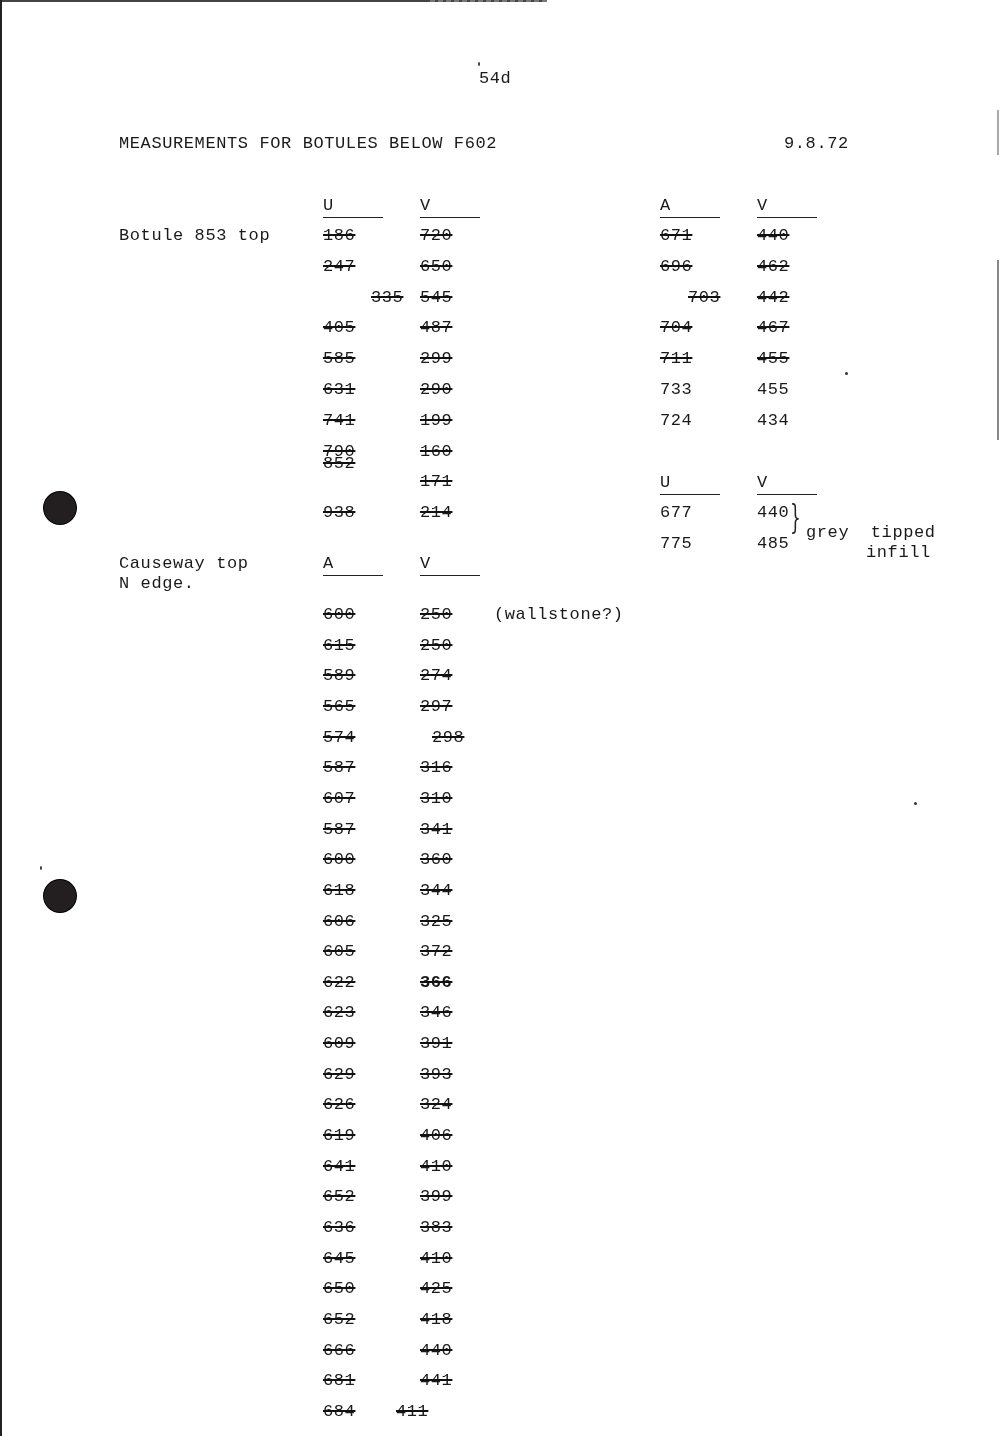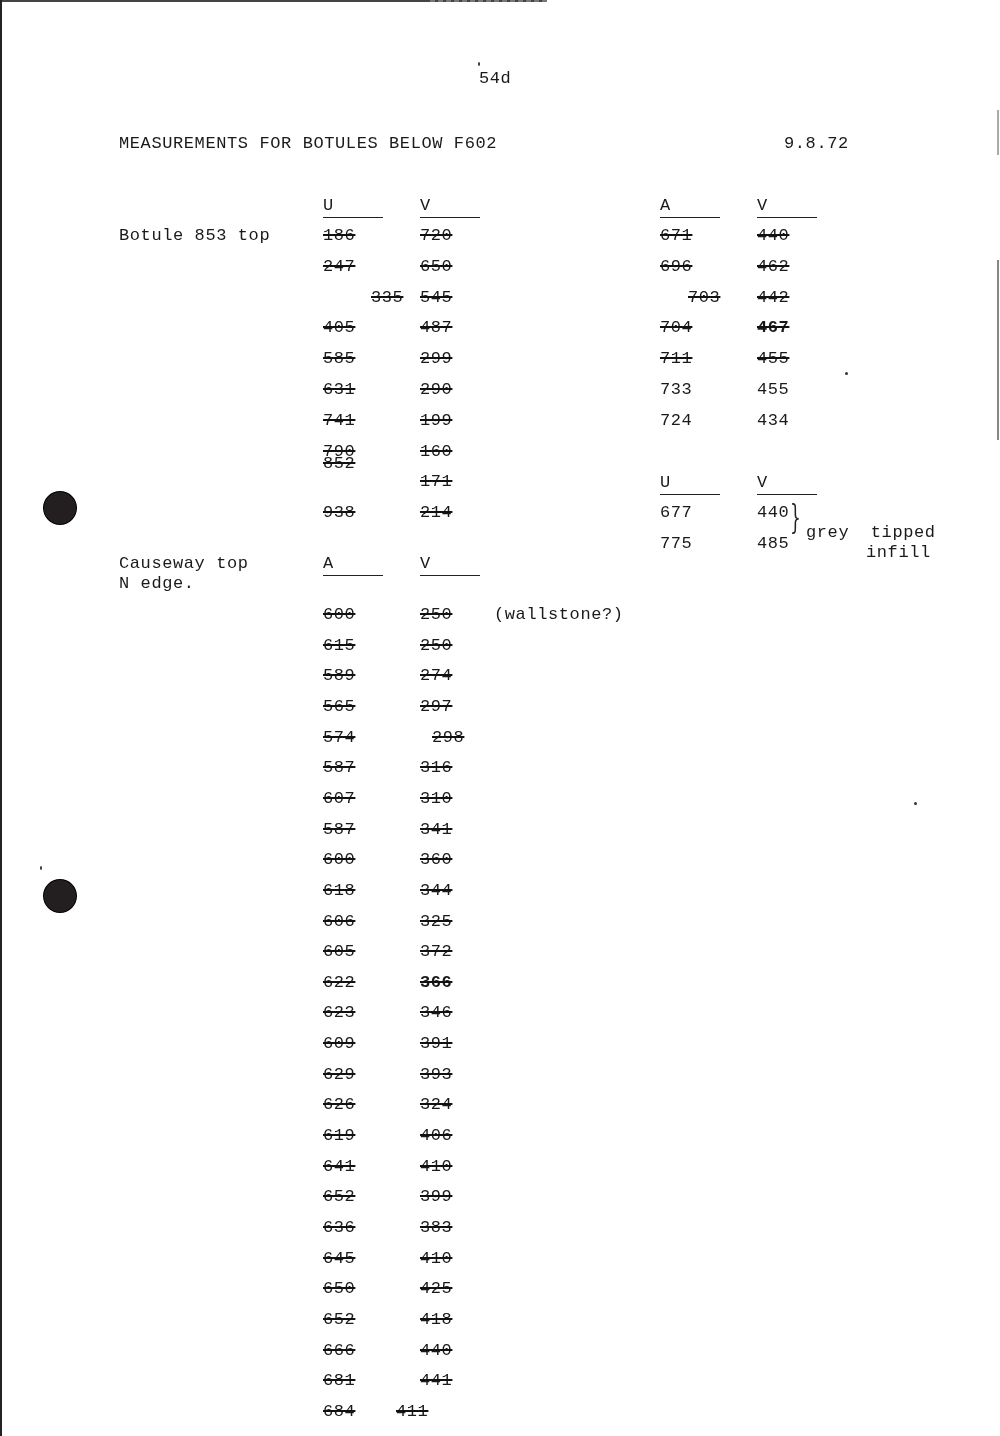--- a/index.html
+++ b/index.html
@@ -156,21 +156,21 @@
   <div class="hdr" style="left:660px; top:196px;">A</div>
   <div class="hdr" style="left:757px; top:196px;">V</div>
   <div class="col" id="botule-right-table">
       <div class="cell struck" style="left: 660px; top: 226px;">671</div>
       <div class="cell struck" style="left: 757px; top: 226px;">440</div>
       <div class="cell struck" style="left: 660px; top: 256.8px;">696</div>
       <div class="cell struck" style="left: 757px; top: 256.8px;">462</div>
       <div class="cell struck" style="left: 660px; top: 287.6px; margin-left: 28px;">703</div>
       <div class="cell struck" style="left: 757px; top: 287.6px;">442</div>
       <div class="cell struck" style="left: 660px; top: 318.4px;">704</div>
-      <div class="cell struck" style="left: 757px; top: 318.4px; font-weight: bold;">467</div>
+      <div class="cell struck" style="left: 757px; top: 318.4px;">467</div>
       <div class="cell struck" style="left: 660px; top: 349.2px;">711</div>
       <div class="cell struck" style="left: 757px; top: 349.2px;">455</div>
       <div class="cell" style="left: 660px; top: 380px;">733</div>
       <div class="cell" style="left: 757px; top: 380px;">455</div>
       <div class="cell" style="left: 660px; top: 410.8px;">724</div>
       <div class="cell" style="left: 757px; top: 410.8px;">434</div>
     </div>
 
   <div class="hdr" style="left:660px; top:473px;">U</div>
   <div class="hdr" style="left:757px; top:473px;">V</div>

